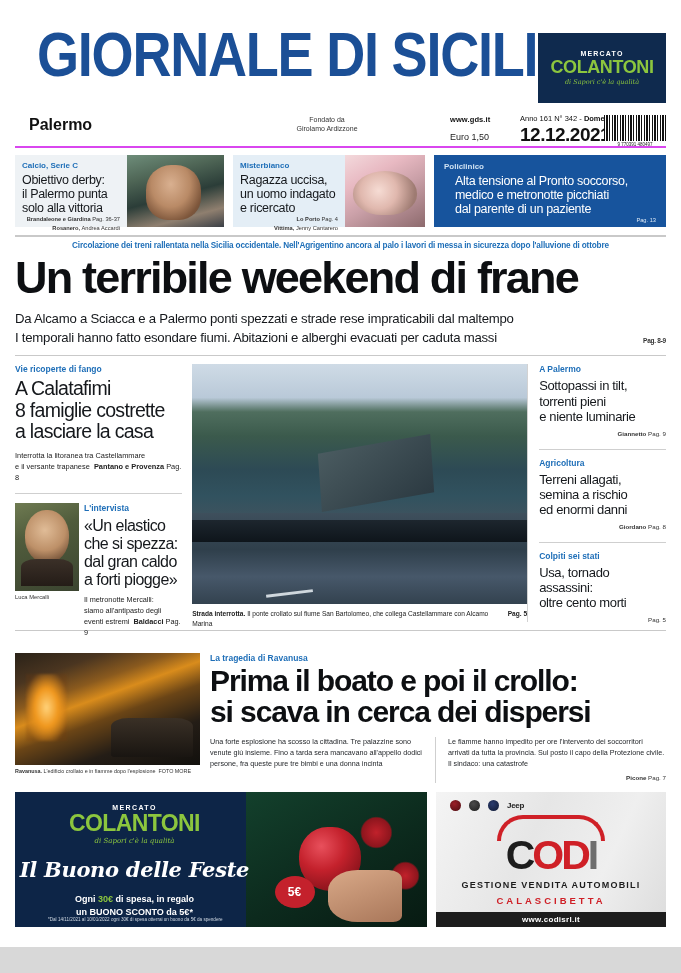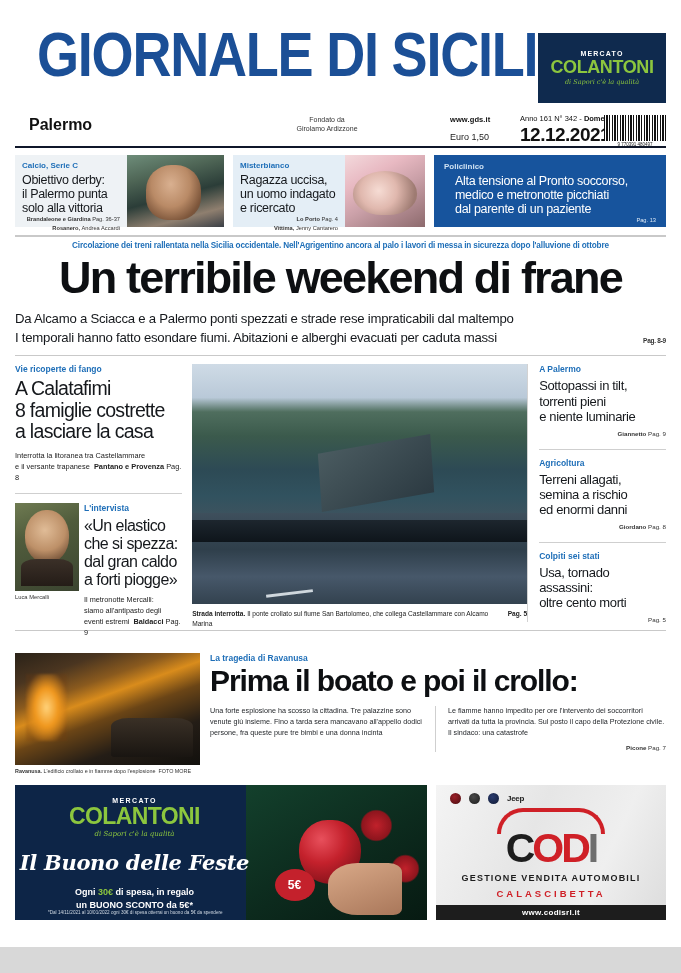--- a/index.html
+++ b/index.html
@@ -53,21 +53,21 @@
   }
   .cb-slogan {
     color: #8cc63e; font-size: 6.5px; font-style: italic;
     font-family: "DejaVu Serif", serif; margin-top: 2px;
   }
 
   
   .infobar {
     position: relative;
     height: 36px;
-    border-bottom: 2px solid #0f172a;
+    border-bottom: 2px solid #d946ef;
   }
   .edition {
     position: absolute; left: 14px; top: 4px;
     font-size: 16px; font-weight: 700; color: #111;
   }
   .founded {
     position: absolute; left: 252px; top: 3px;
     font-size: 7px; color: #333; text-align: center;
     line-height: 1.35; width: 120px;
   }
@@ -160,21 +160,21 @@
 
   
   .mainsep { border-top: 2px solid #c9c9c9; margin-top: 8px; }
   .main-kicker {
     font-size: 8.2px; font-weight: 700; color: #1f6fb8;
     text-align: center; letter-spacing: -0.15px;
     padding: 4px 0 3px 0;
   }
   .main-head {
     font-size: 45px; font-weight: 900; color: #0d0f12;
-    text-align: center; letter-spacing: -1.8px;
+    letter-spacing: -1.8px;
     line-height: 1.0; margin-top: 2px;
   }
   .main-sub {
     font-size: 13.2px; color: #15181c; line-height: 1.42;
     margin-top: 10px; letter-spacing: -0.25px;
     position: relative;
   }
   .main-sub .pg {
     font-size: 6.5px; font-weight: 700; color: #333;
     position: absolute; right: 0; bottom: 2px;
@@ -574,20 +574,21 @@
     <div>
       <div class="rv-photo"></div>
       <div class="rv-cap">
         <b>Ravanusa.</b><span> L'edificio crollato e in fiamme dopo l'esplosione</span> &nbsp;<span>FOTO MORE</span>
       </div>
     </div>
     <div class="rv-right">
       <div class="rv-kicker">La tragedia di Ravanusa</div>
       <div class="rv-head">
         <div>Prima il boato e poi il crollo:</div>
+        <div>si scava in cerca dei dispersi</div>
       </div>
       <div class="rv-cols">
         <div class="rv-c">Una forte esplosione ha scosso la cittadina. Tre palazzine sono venute giù insieme. Fino a tarda sera mancavano all'appello dodici persone, fra queste pure tre bimbi e una donna incinta</div>
         <div class="rv-c rv-c2">
           <span>Le fiamme hanno impedito per ore l'intervento dei soccorritori arrivati da tutta la provincia. Sul posto il capo della Protezione civile. Il sindaco: una catastrofe</span>
           <div class="rv-pg"><b>Picone</b><span> Pag. 7</span></div>
         </div>
       </div>
     </div>
   </div>

